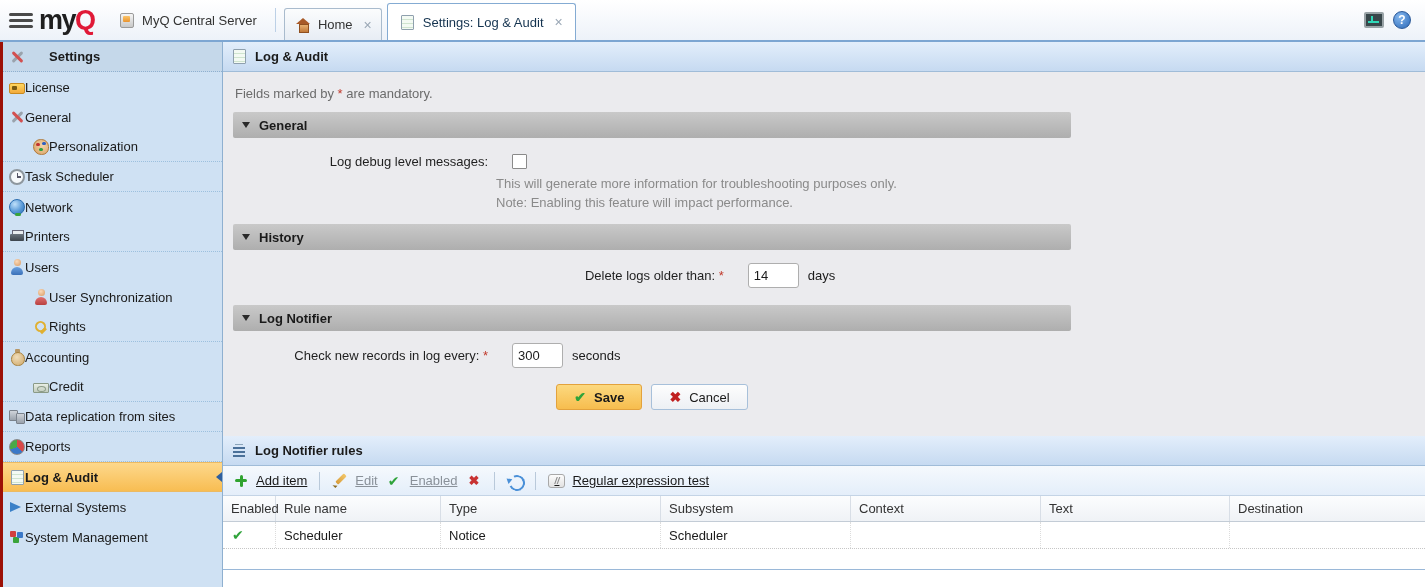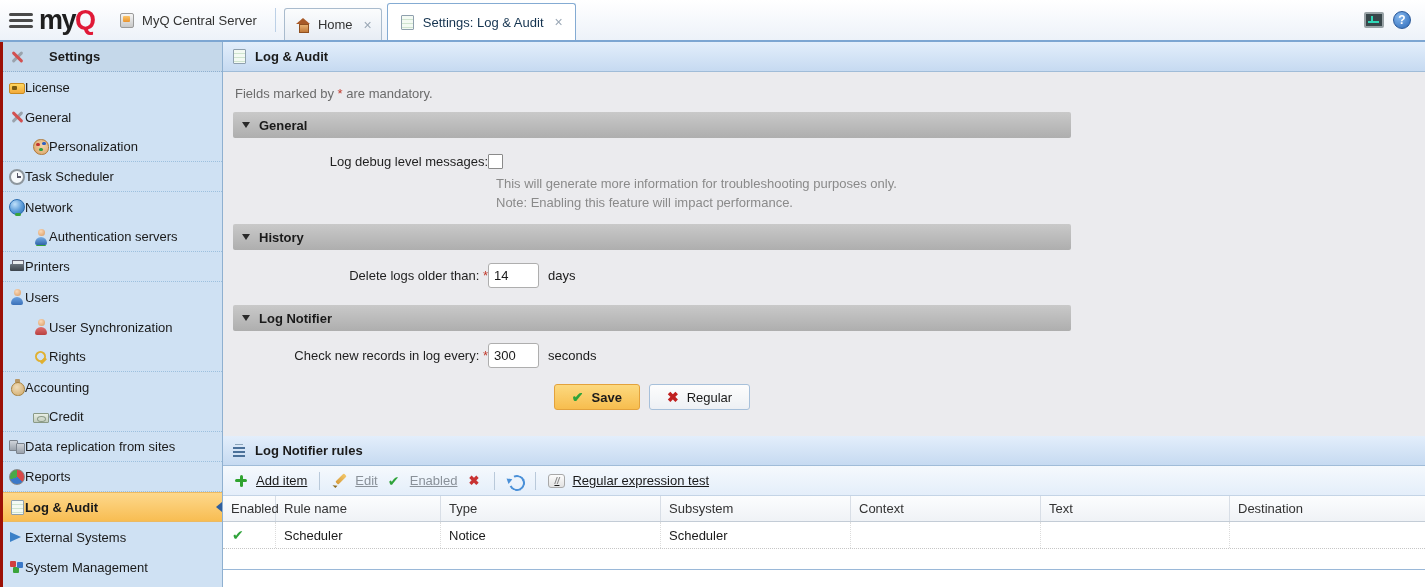--- a/index.html
+++ b/index.html
@@ -44,21 +44,21 @@
 
   .settings-area { height:364px; flex:none; overflow:hidden; }
   .note { padding:14px 0 10px 12px; color:#6c6c6c; line-height:16px; }
   .star { color:#c0392b; }
   .form { width:838px; margin-left:10px; }
   .section-bar { height:26px; display:flex; align-items:center; gap:9px; padding-left:9px;
        background:linear-gradient(#c9c9c9,#aeaeae); border-radius:2px; font-weight:bold; cursor:pointer; }
   .tri { width:0; height:0; border-left:4.5px solid transparent; border-right:4.5px solid transparent; border-top:6px solid #2a2a2a; }
   .frm-row { display:flex; align-items:center; }
   .lbl-col { width:255px; text-align:right; flex:none; color:#1f1f1f; }
-  .ctl-col { margin-left:0; display:flex; align-items:center; }
+  .ctl-col { margin-left:24px; display:flex; align-items:center; }
   .checkbox { width:15px; height:15px; background:#fff; border:1px solid #8a8a8a; border-radius:1px; cursor:pointer; }
   .help { margin-left:263px; color:#8a8a8a; line-height:19px; }
   .txt-input { width:51px; height:25px; border:1px solid #aeaeae; border-radius:3px; padding-left:5px;
        font-family:"Liberation Sans",sans-serif; font-size:13px; color:#1a1a1a; background:#fff; }
   .unit { margin-left:9px; }
   .btn-row { display:flex; justify-content:center; gap:9px; margin-top:16px; }
   .btn { height:26px; display:inline-flex; align-items:center; gap:8px; padding:0 17px; border-radius:3px; font-size:13px; cursor:pointer; }
   .btn-save { background:linear-gradient(#fcd97f,#f7bd4e); border:1px solid #e3a23c; font-weight:bold; }
   .btn-cancel { background:linear-gradient(#fdfdfd,#edf0f4); border:1px solid #a7c0da; }
   .glyph-check { color:#2fa33a; font-size:14px; line-height:1; }
@@ -194,24 +194,20 @@
             <span class="sb-label">Personalization</span>
           </div>
           <div class="sb-item sep">
             <span class="ic ic-clock"></span>
             <span class="sb-label">Task Scheduler</span>
           </div>
           <div class="sb-item">
             <span class="ic ic-globe"></span>
             <span class="sb-label">Network</span>
           </div>
-          <div class="sb-item indent sep">
-            <span class="ic ic-auth-user"></span>
-            <span class="sb-label">Authentication servers</span>
-          </div>
           <div class="sb-item sep">
             <span class="ic ic-printer"></span>
             <span class="sb-label">Printers</span>
           </div>
           <div class="sb-item">
             <span class="ic ic-user"></span>
             <span class="sb-label">Users</span>
           </div>
           <div class="sb-item indent">
             <span class="ic ic-user-sync"></span>
@@ -278,21 +274,21 @@
           </div>
           <div class="help" style="margin-top:5px;">
             <div>This will generate more information for troubleshooting purposes only.</div>
             <div>Note: Enabling this feature will impact performance.</div>
           </div>
 
           <div class="section-bar" style="margin-top:12px;">
             <span class="tri"></span>
             <span>History</span>
           </div>
-          <div class="frm-row" style="margin-top:13px;">
+          <div class="frm-row" style="margin-top:13px;justify-content:center;">
             <div class="lbl-col"><span>Delete logs older than:</span> <span class="star">*</span></div>
             <div class="ctl-col">
               <input class="txt-input" value="14" style="">
               <span class="unit">days</span>
             </div>
           </div>
 
           <div class="section-bar" style="margin-top:17px;">
             <span class="tri"></span>
             <span>Log Notifier</span>
@@ -305,21 +301,21 @@
             </div>
           </div>
 
           <div class="btn-row">
             <div class="btn btn-save">
               <span class="glyph-check">✔</span>
               <span>Save</span>
             </div>
             <div class="btn btn-cancel">
               <span class="glyph-x">✖</span>
-              <span>Regular</span>
+              <span>Cancel</span>
             </div>
           </div>
         </div>
       </div>
 
       <div class="rules">
         <div class="panel-header">
           <span class="ic ic-loglist"></span>
           <span>Log Notifier rules</span>
         </div>

